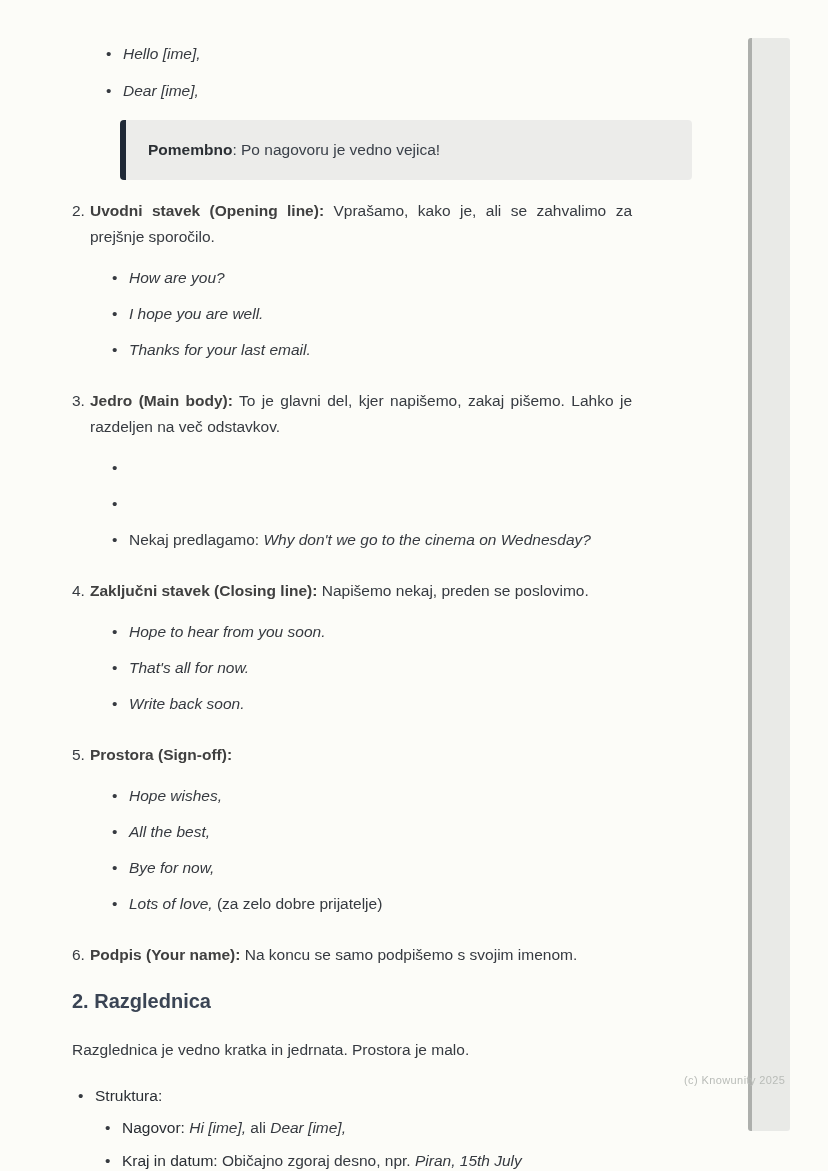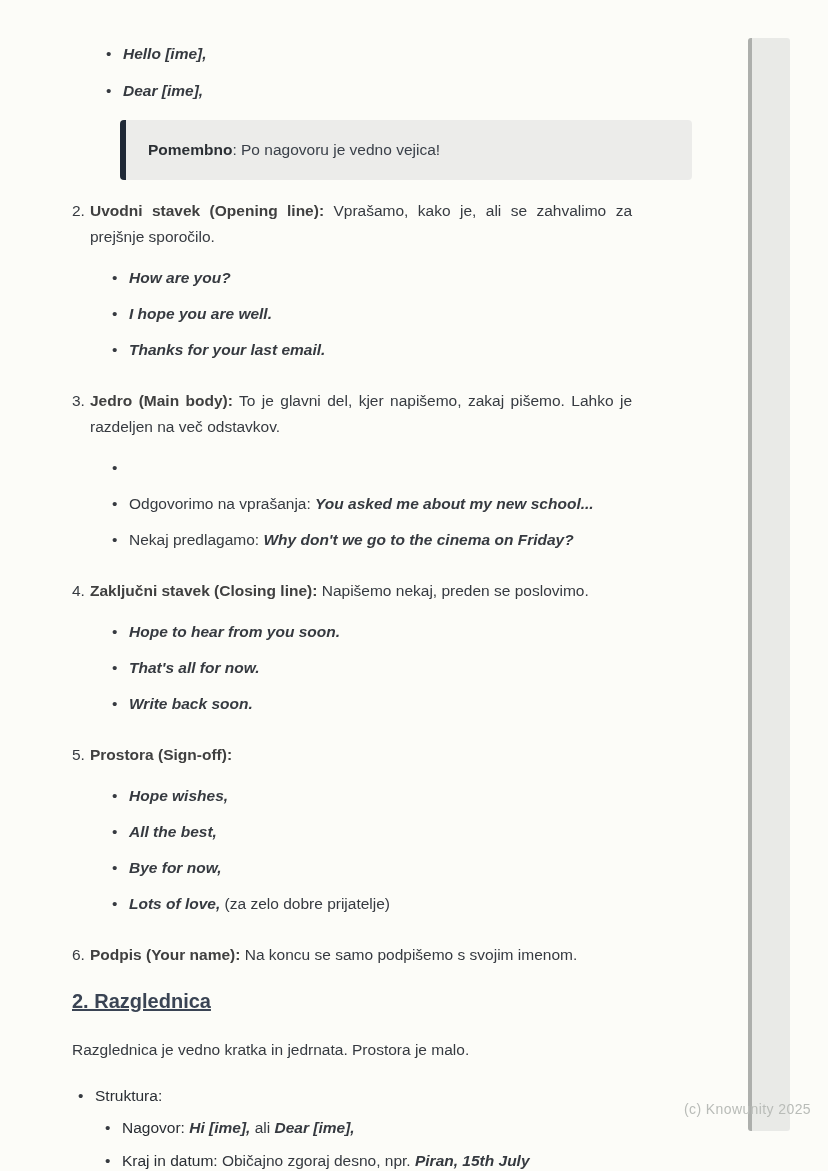--- a/index.html
+++ b/index.html
@@ -6,21 +6,21 @@
   .canvas{
     position:relative;width:828px;height:1171px;background:#fcfcf8;overflow:hidden;
     font-family:"Liberation Sans",sans-serif;font-size:15.5px;color:#363a40;
     -webkit-font-smoothing:antialiased;
   }
   .content{position:absolute;left:72px;top:36px;width:560px;line-height:24px;}
 
   
   .brow{display:flex;margin-bottom:13px;}
   .mk{width:17px;flex:none;color:#363a40;}
-  .it{font-style:italic;font-weight:bold;}
+  .it{font-style:italic;}
 
   .intro{margin:6px 0 17px 34px;}
 
   
   .callout{
     margin:0 0 18px 48px;width:572px;box-sizing:border-box;
     background:#ececea;border-left:6px solid #1f2836;border-radius:4px;
     padding:18px 22px;color:#3a4049;
   }
   .cl{font-weight:bold;color:#2b2f34;}
@@ -28,37 +28,37 @@
   
   .nitem{display:flex;margin-bottom:14px;}
   .nnum{width:18px;flex:none;line-height:26px;}
   .nbody{flex:1;min-width:0;}
   .npar{text-align:justify;line-height:26px;}
   .nb{font-weight:bold;color:#404040;}
   .slist{margin:16px 0 4px 22px;}
   .slist .brow{margin-bottom:12px;}
 
   
-  .sec{font-size:20px;font-weight:bold;color:#3a4454;line-height:26px;margin:20px 0 24px 0;text-decoration:underline;}
+  .sec{font-size:20px;font-weight:bold;color:#3a4454;line-height:26px;margin:20px 0 24px 0;}
   .para{margin:4px 0 22px 0;}
   .struct{margin-left:6px;}
   .struct .srow{margin-bottom:8px;}
   .sb{font-weight:normal;color:#2a2e34;}
   .nested{margin-left:27px;}
   .nested .brow{margin-bottom:9px;}
 
   
   .scrollbar{
     position:absolute;left:748px;top:38px;width:42px;height:1093px;
     background:#e9eae7;border-left:4px solid #adafac;border-radius:3px;box-sizing:border-box;
   }
 
   
   .copy{
-    position:absolute;left:684px;top:1101px;font-size:14px;letter-spacing:0.4px;
+    position:absolute;left:684px;top:1074px;font-size:11px;letter-spacing:0.4px;
     color:#b9bcb8;z-index:2;white-space:nowrap;
   }
 </style>
 </head>
 <body>
 
 <div class="canvas">
   <div class="content">
 
     <div class="intro">
@@ -98,25 +98,24 @@
         <div class="nitem">
           <span class="nnum">3.</span>
           <div class="nbody">
             <div class="npar"><span class="nb">Jedro (Main body):</span> To je glavni del, kjer napišemo, zakaj pišemo. Lahko je razdeljen na več odstavkov.</div>
             <div class="slist">
               <div class="brow">
                 <span class="mk">•</span>
               </div>
               <div class="brow">
                 <span class="mk">•</span>
-                <span>Odgovorimo na vprašanja: <span class="it">You asked me about my new school...</span></span>
               </div>
               <div class="brow">
                 <span class="mk">•</span>
-                <span>Nekaj predlagamo: <span class="it">Why don't we go to the cinema on Friday?</span></span>
+                <span>Nekaj predlagamo: <span class="it">Why don't we go to the cinema on Wednesday?</span></span>
               </div>
             </div>
           </div>
         </div>
         <div class="nitem">
           <span class="nnum">4.</span>
           <div class="nbody">
             <div class="npar"><span class="nb">Zaključni stavek (Closing line):</span> Napišemo nekaj, preden se poslovimo.</div>
             <div class="slist">
               <div class="brow">

